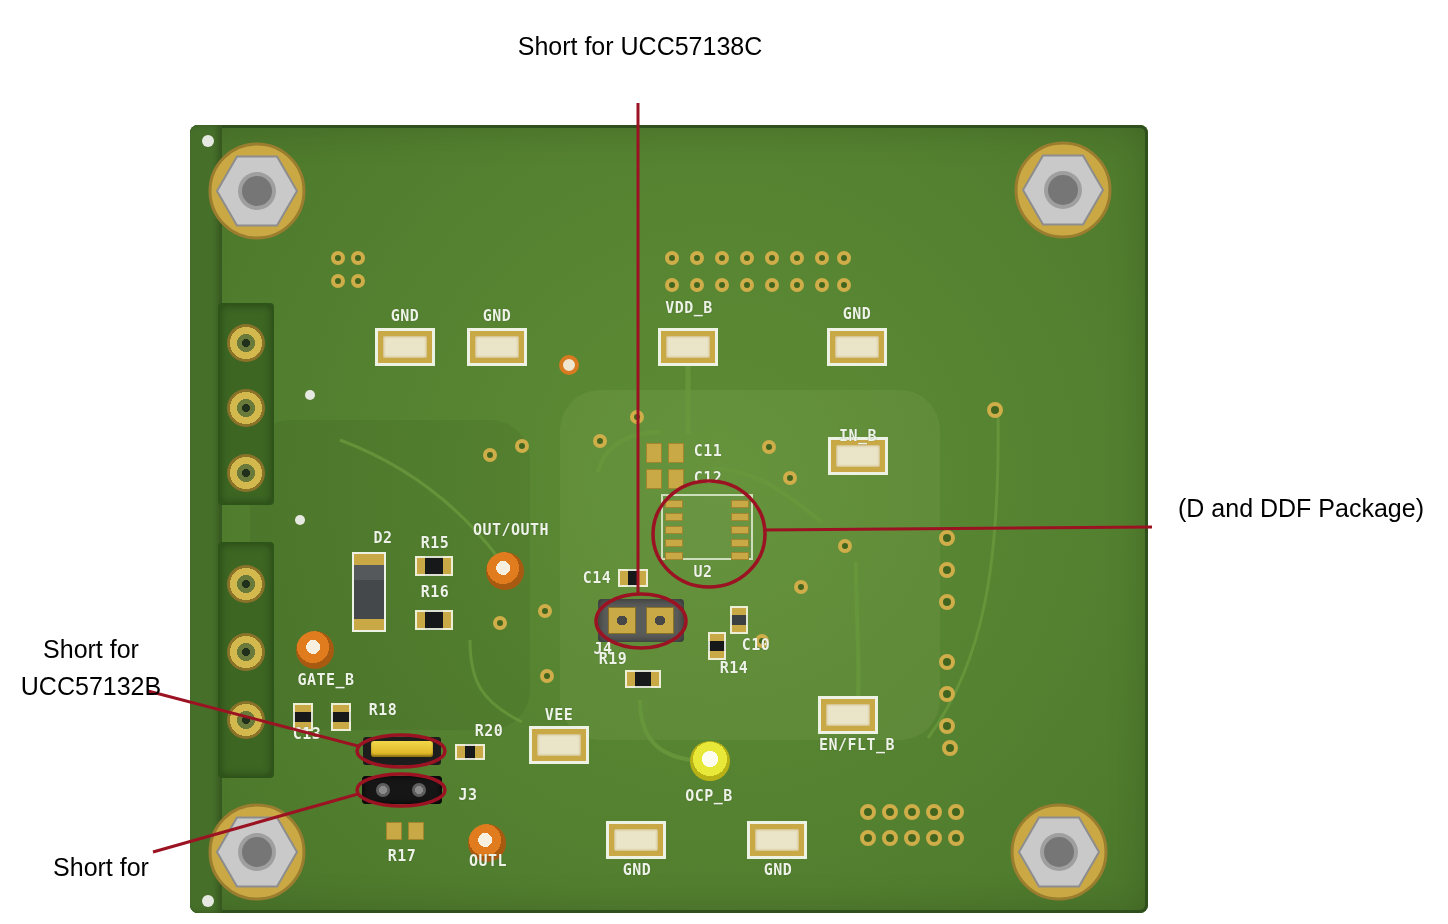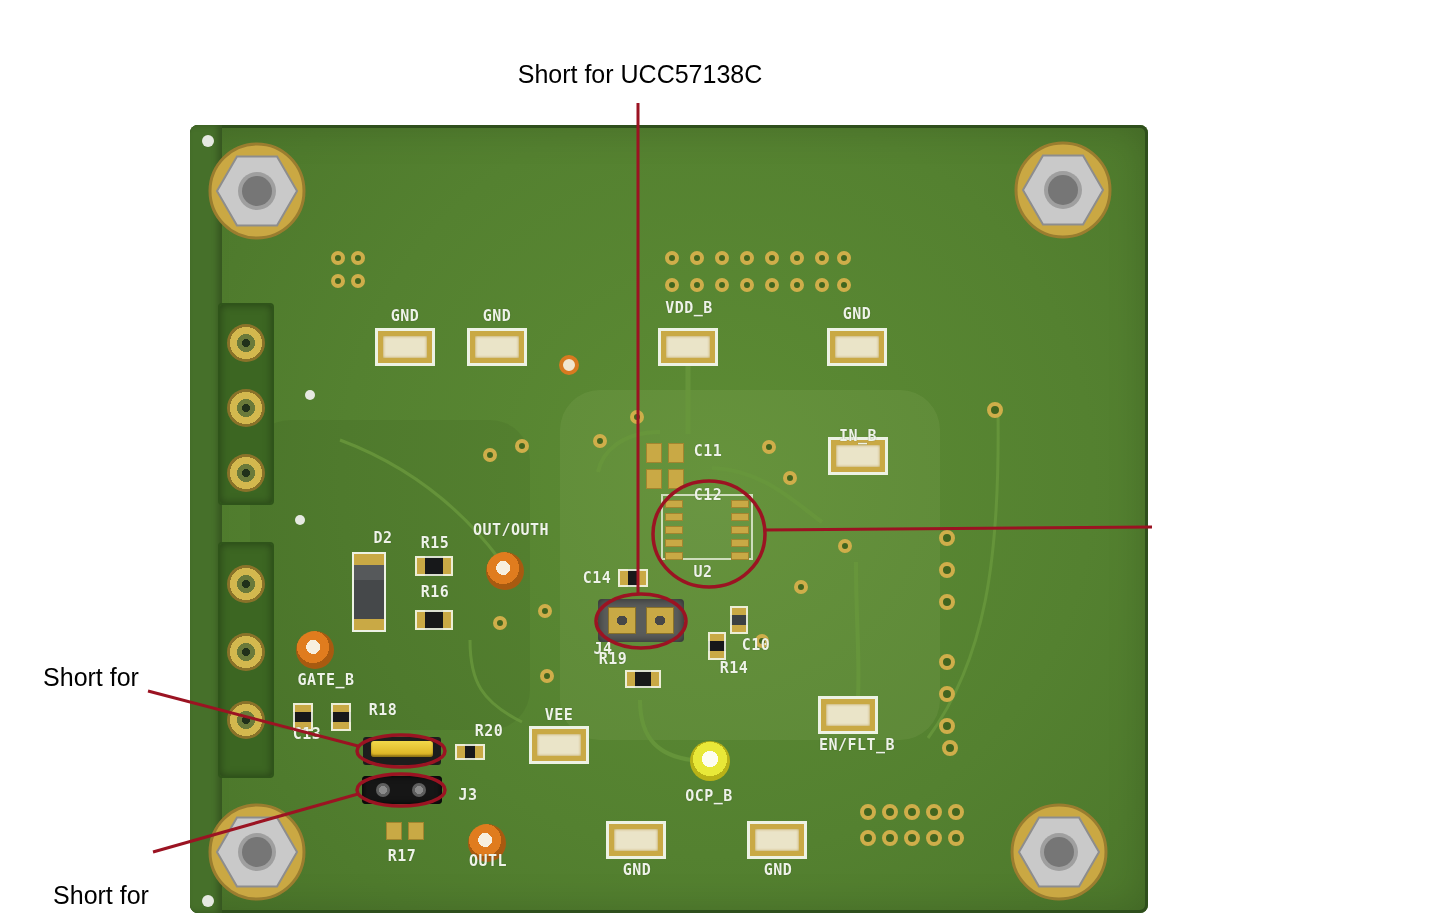--- a/index.html
+++ b/index.html
@@ -46,21 +46,21 @@
   .hdr.j4 i { position:absolute; top:8px; width:28px; height:27px; background:radial-gradient(circle,#474747 0 5px,#c9a945 5px); border:1px solid #8a7229; }
   .jmp-base { position:absolute; left:363px; top:737px; width:78px; height:28px; background:#1d1d1d; border-radius:3px; z-index:3; }
   .jmp-cap { position:absolute; left:371px; top:741px; width:62px; height:16px; border-radius:3px; z-index:3;
              background:linear-gradient(180deg,#f2d84a,#d9ae1e); box-shadow:inset 0 -2px 2px rgba(0,0,0,.35); }
   .hdr.j3 { left:362px; top:776px; width:80px; height:28px; background:#161616; box-shadow:inset 0 0 6px #000; }
   .hdr.j3 i { position:absolute; top:7px; width:14px; height:14px; border-radius:50%; background:radial-gradient(circle,#8b8b8b 0 4px,#5e5e5e 4px); }
 
   
   .label { position:absolute; z-index:4; color:#eef3e8; font:bold 15px "DejaVu Sans Mono", monospace; letter-spacing:.5px;
            transform:translateX(-50%); white-space:nowrap; text-shadow:0 0 1px rgba(20,40,10,.5); }
-  .ann { position:absolute; z-index:6; color:#000; font-size:25px; line-height:37px; text-align:center; white-space:nowrap;margin-top:28px; }
+  .ann { position:absolute; z-index:6; color:#000; font-size:25px; line-height:37px; text-align:center; white-space:nowrap; }
   .ann span { display:block; }
 </style>
 </head>
 <body>
 
 <div class="stage">
 
   <div class="board"></div>
   <div class="edge-strip"></div>
 
@@ -240,21 +240,21 @@
     <i style="left:14px"></i>
     <i style="left:50px"></i>
   </div>
 
   <span class="label" style="left:405px;top:307px">GND</span>
   <span class="label" style="left:497px;top:307px">GND</span>
   <span class="label" style="left:689px;top:299px">VDD_B</span>
   <span class="label" style="left:857px;top:305px">GND</span>
   <span class="label" style="left:858px;top:427px">IN_B</span>
   <span class="label" style="left:708px;top:442px">C11</span>
-  <span class="label" style="left:708px;top:486px">C12</span>
+  <span class="label" style="left:708px;top:469px">C12</span>
   <span class="label" style="left:703px;top:563px">U2</span>
   <span class="label" style="left:597px;top:569px">C14</span>
   <span class="label" style="left:511px;top:521px">OUT/OUTH</span>
   <span class="label" style="left:383px;top:529px">D2</span>
   <span class="label" style="left:435px;top:534px">R15</span>
   <span class="label" style="left:435px;top:583px">R16</span>
   <span class="label" style="left:326px;top:671px">GATE_B</span>
   <span class="label" style="left:383px;top:701px">R18</span>
   <span class="label" style="left:307px;top:725px">C13</span>
   <span class="label" style="left:603px;top:640px">J4</span>
@@ -281,21 +281,23 @@
       <ellipse cx="709" cy="534" rx="56" ry="53" stroke-width="3.5"></ellipse>
       <ellipse cx="401" cy="751" rx="44" ry="16" stroke-width="3.5"></ellipse>
       <ellipse cx="401" cy="790" rx="44" ry="16" stroke-width="3.5"></ellipse>
     </g>
   </svg>
 
   <div class="ann" style="left:404px;top:28px;width:472px">
     <span>Short for UCC57138C</span>
   </div>
   <div class="ann" style="left:1156px;top:490px;width:290px">
+    <span>(D and DDF Package)</span>
   </div>
   <div class="ann" style="left:5px;top:631px;width:172px">
     <span>Short for</span>
+    <span>UCC57132B</span>
   </div>
   <div class="ann" style="left:15px;top:849px;width:172px">
     <span>Short for</span>
   </div>
 
 </div>
 
 </body></html>

